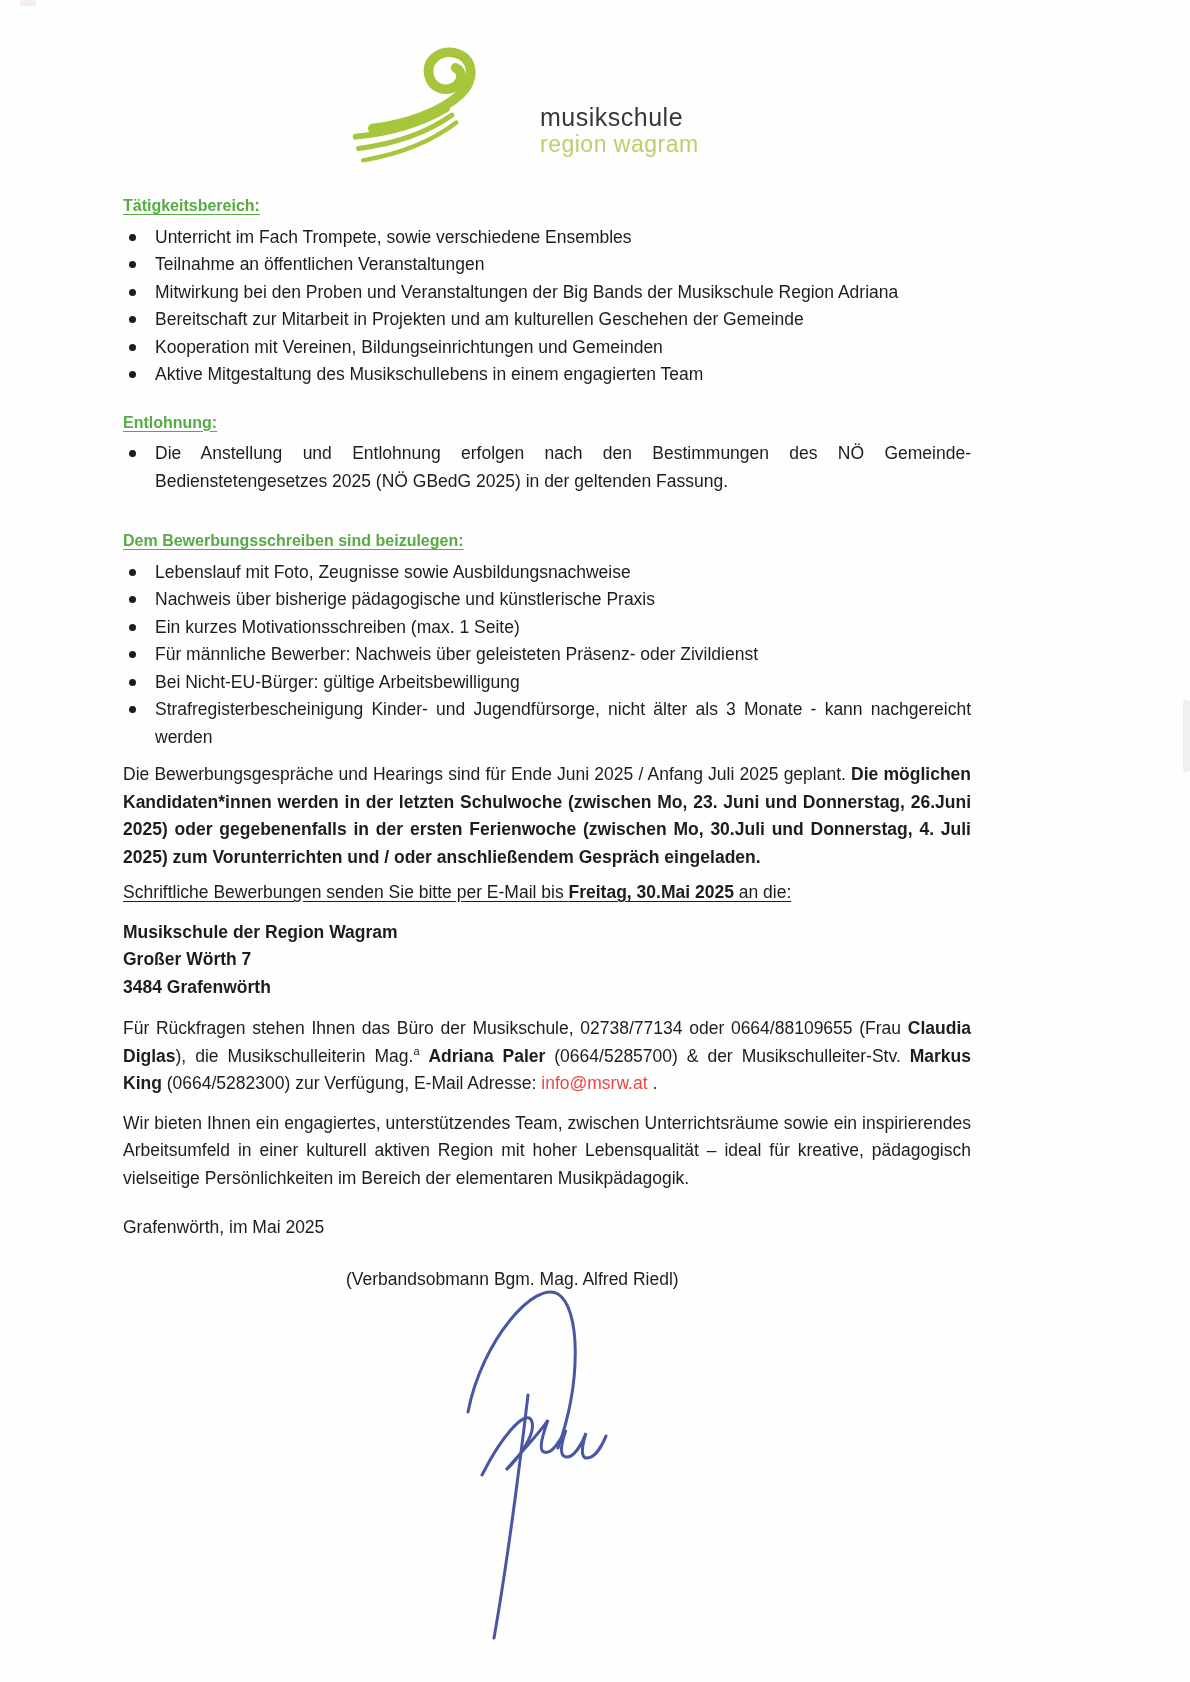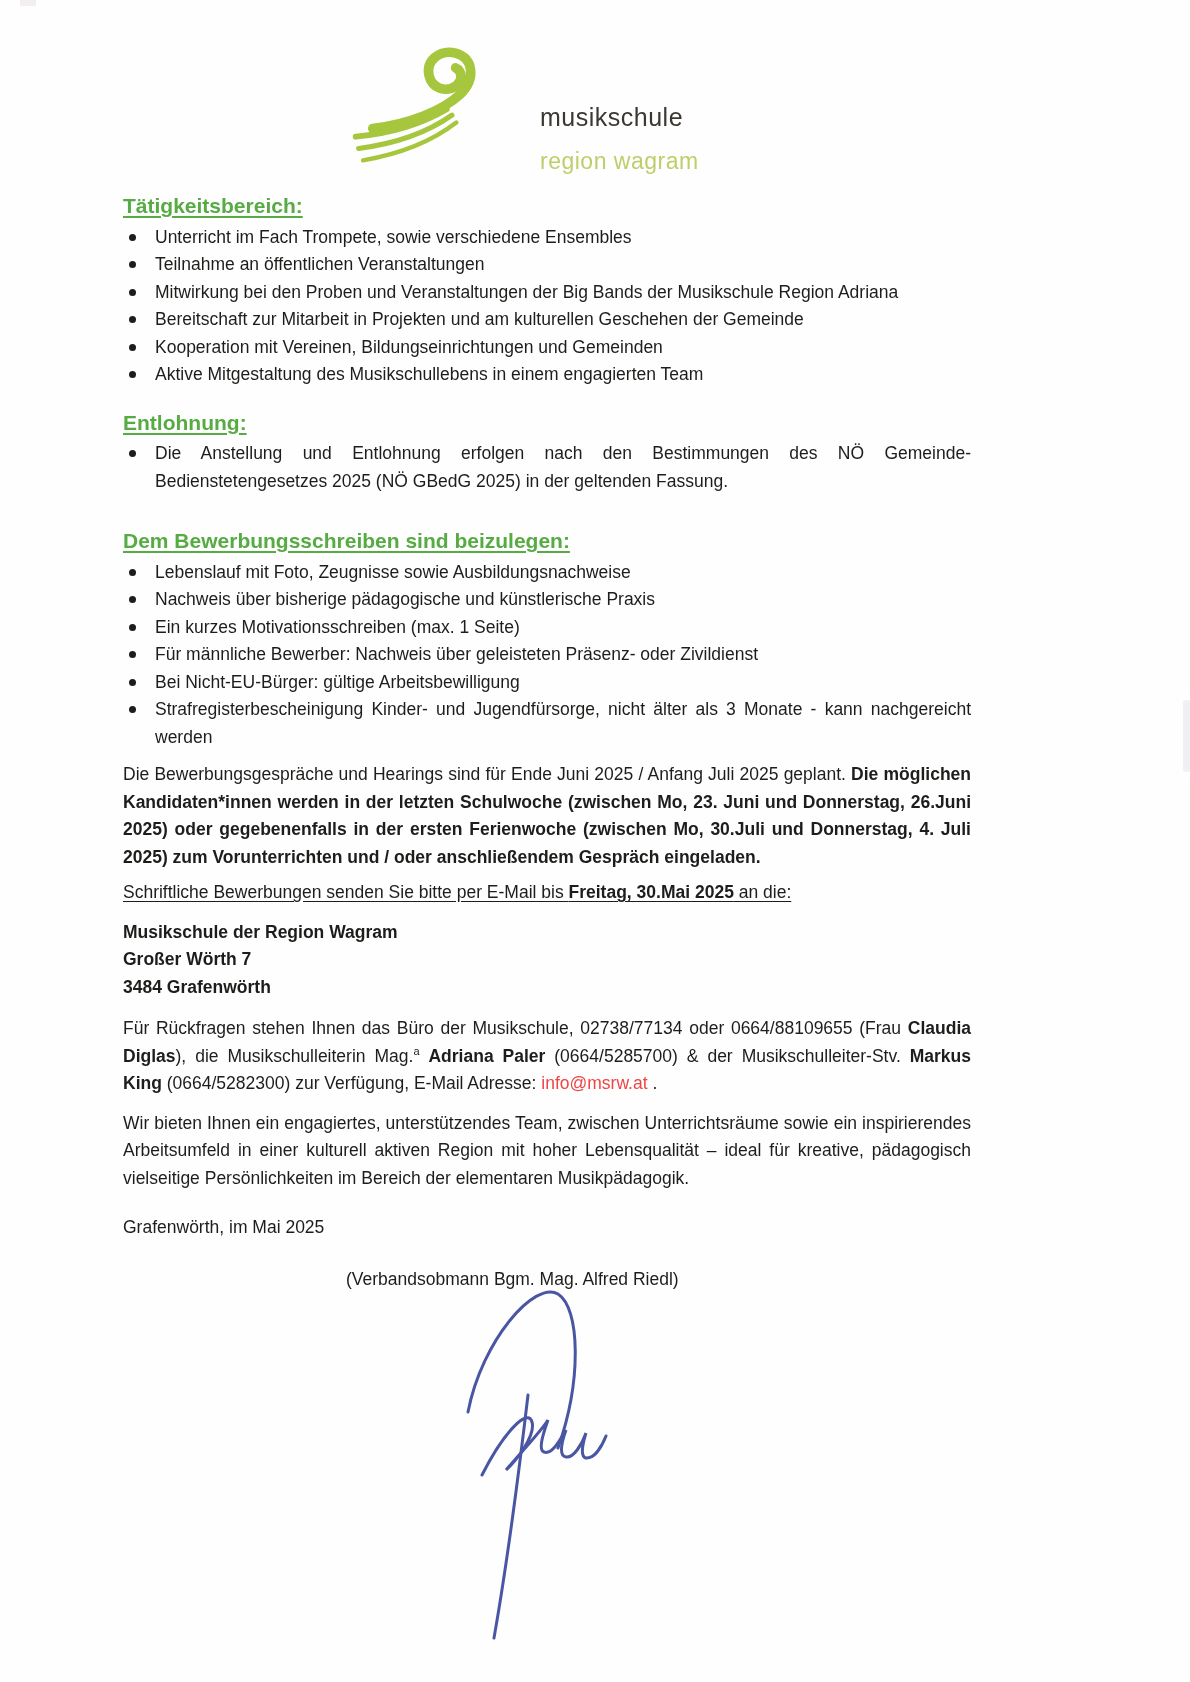--- a/index.html
+++ b/index.html
@@ -10,28 +10,28 @@
     background:#fefefe;
     overflow:hidden;
     font-family:"Liberation Sans", sans-serif;
     color:#1d1d1b;
   }
   
   .logo { position:absolute; left:352px; top:38px; width:500px; height:135px; }
   .logo-swirl { position:absolute; left:0; top:0; }
   .logo-text { position:absolute; left:188px; top:66px; line-height:1.05; }
   .logo-title { font-size:25px; color:#3b3833; letter-spacing:0.5px; }
-  .logo-subtitle { font-size:23px; color:#bccf6a; letter-spacing:0.5px; margin-top:19px; }
+  .logo-subtitle { font-size:23px; color:#bccf6a; letter-spacing:0.5px; margin-top:2px; }
   
   .content {
     position:absolute; left:123px; top:192px; width:848px;
     font-size:17.5px; line-height:27.5px;
   }
   .green-heading {
-    font-size:21px; font-weight:bold;
+    font-size:16px; font-weight:bold;
     color:#56ab43;
     text-decoration:underline;
     text-decoration-color:#56ab43;
     text-underline-offset:3px;
     margin-bottom:4px;
   }
   .bullet-list { }
   .bullet-row { display:flex; align-items:flex-start; }
   .bullet-dot {
     flex:0 0 7px; width:7px; height:7px; border-radius:50%;

